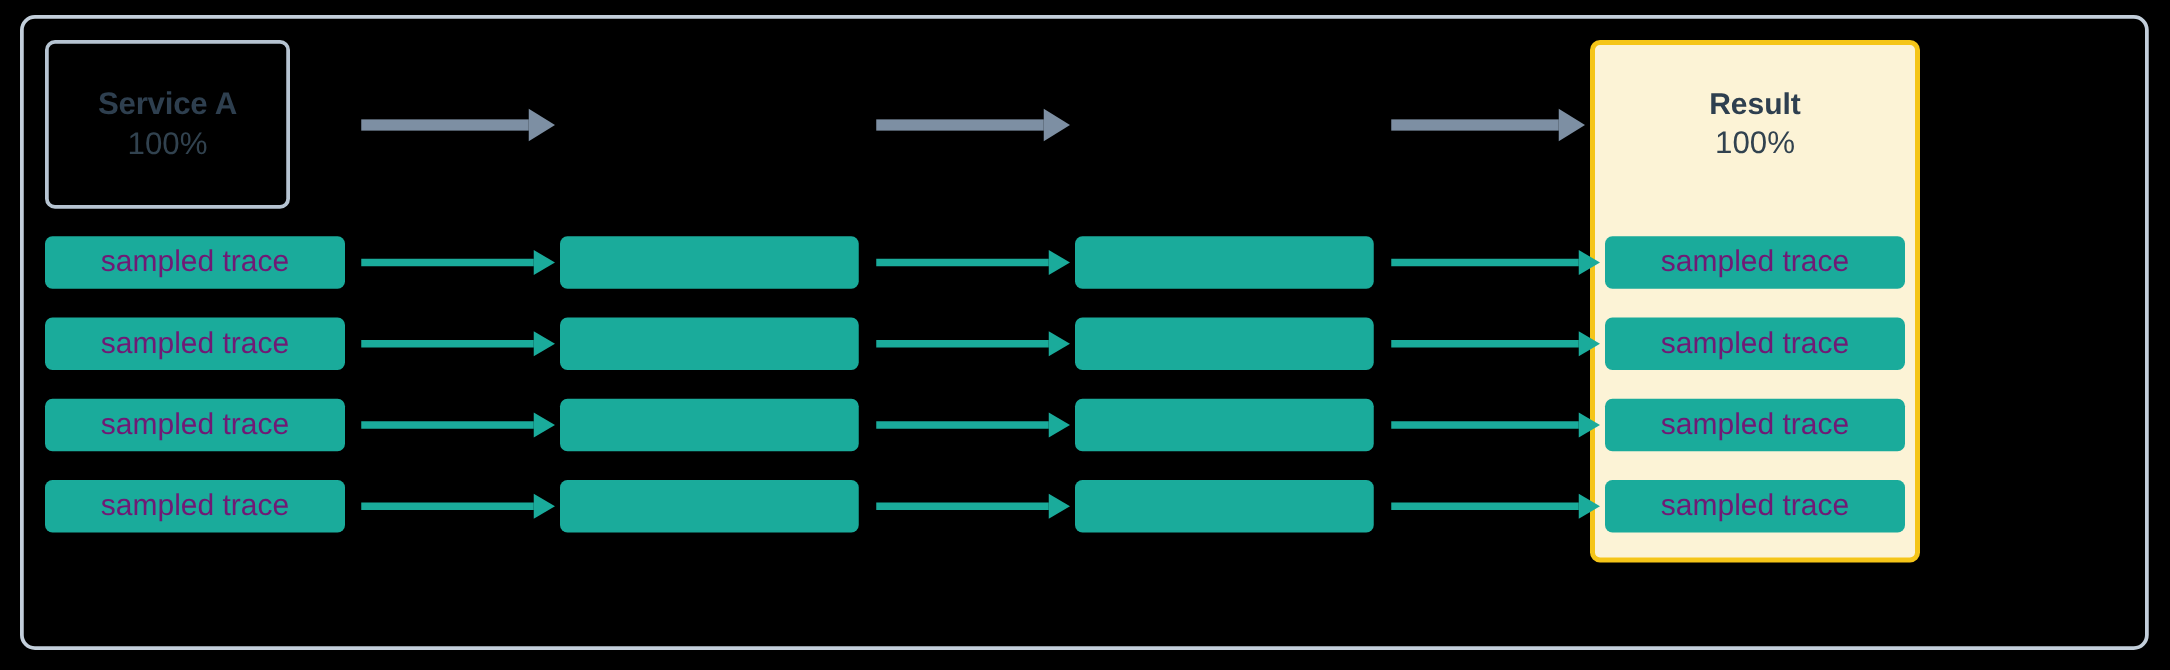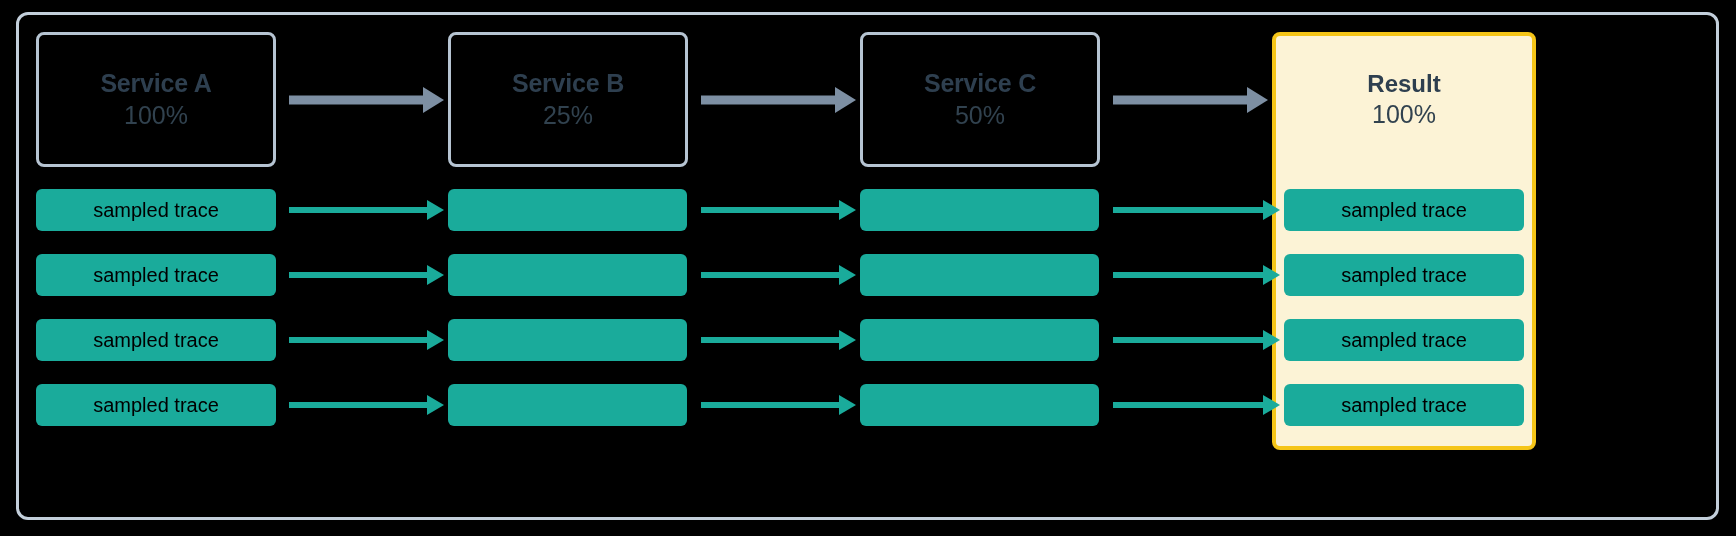--- a/index.html
+++ b/index.html
@@ -29,21 +29,21 @@
     left: 1272px; top: 32px;
     width: 264px; height: 418px;
     background: #fcf3d6;
     border: 4px solid #f5c518;
     border-radius: 8px;
   }
   
   .service-box {
     position: absolute;
     top: 32px;
-    width: 240px; height: 135px;
+    width: 196px; height: 135px;
     border: 3px solid #b6c4d2;
     border-radius: 8px;
     background: transparent;
     display: flex;
     flex-direction: column;
     align-items: center;
     justify-content: center;
   }
   .service-box .svc-title {
     font-size: 25px;
@@ -88,22 +88,22 @@
   .trace-bar {
     position: absolute;
     height: 42px;
     background: #1aab9b;
     border-radius: 6px;
     display: flex;
     align-items: center;
     justify-content: center;
   }
   .trace-bar span {
-    font-size: 20px;
-    color: #000000;
+    font-size: 24px;
+    color: #701a75;
     line-height: 1;
   }
   .col-a { left: 36px;  width: 240px; }
   .col-b { left: 448px; width: 239px; }
   .col-c { left: 860px; width: 239px; }
   .col-r { left: 1284px; width: 240px; }
 
   
   .arrow { position: absolute; }
   .arrow .shaft { position: absolute; left: 0; top: 50%; transform: translateY(-50%); }
@@ -127,29 +127,21 @@
 
   <div class="outer-frame"></div>
 
   <div class="result-panel"></div>
 
   <div id="svc-a" class="service-box">
     <div class="svc-title">Service A</div>
     <div class="svc-pct">100%</div>
   </div>
 
-  <div id="svc-b" class="service-box">
-    <div class="svc-title">Service B</div>
-    <div class="svc-pct">25%</div>
-  </div>
-
-  <div id="svc-c" class="service-box">
-    <div class="svc-title">Service C</div>
-    <div class="svc-pct">50%</div>
-  </div>
+
 
   <div class="result-head">
     <div class="res-title">Result</div>
     <div class="res-pct">100%</div>
   </div>
 
   <div class="arrow arrow-gray" style="left:289px; top:87px; width:155px;">
     <div class="shaft" style="width:134px;"></div>
     <div class="head"></div>
   </div>

